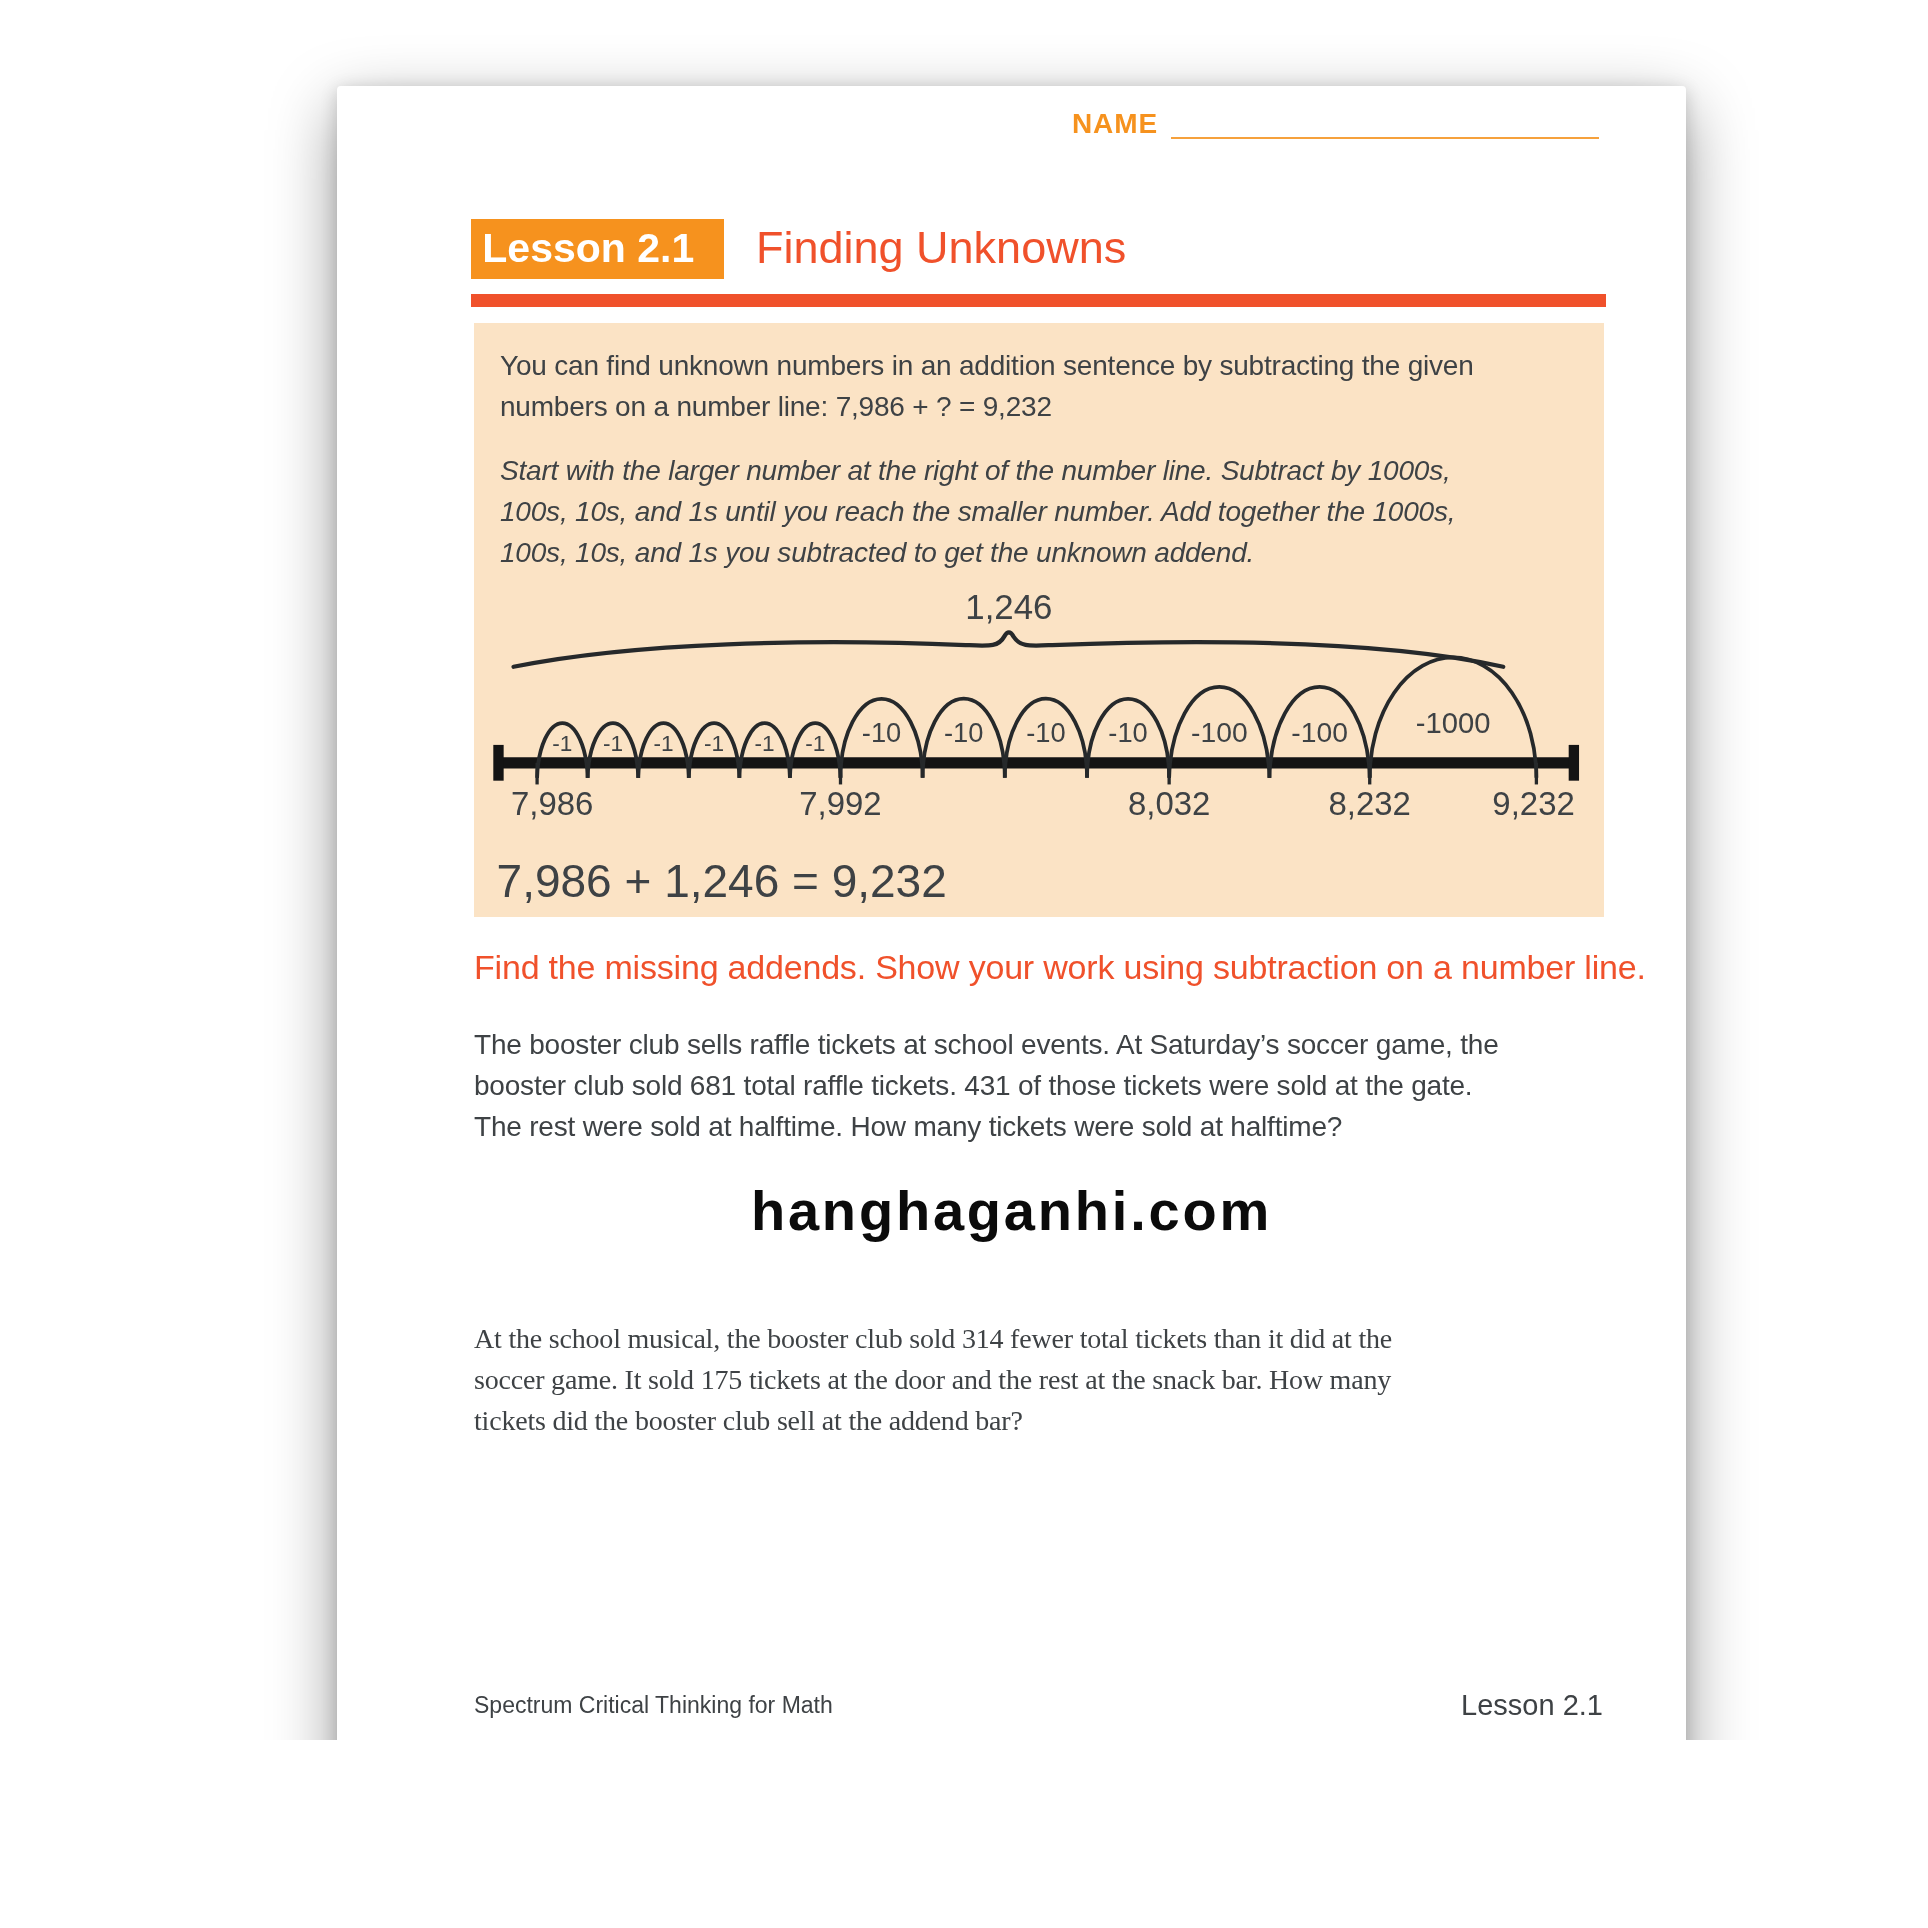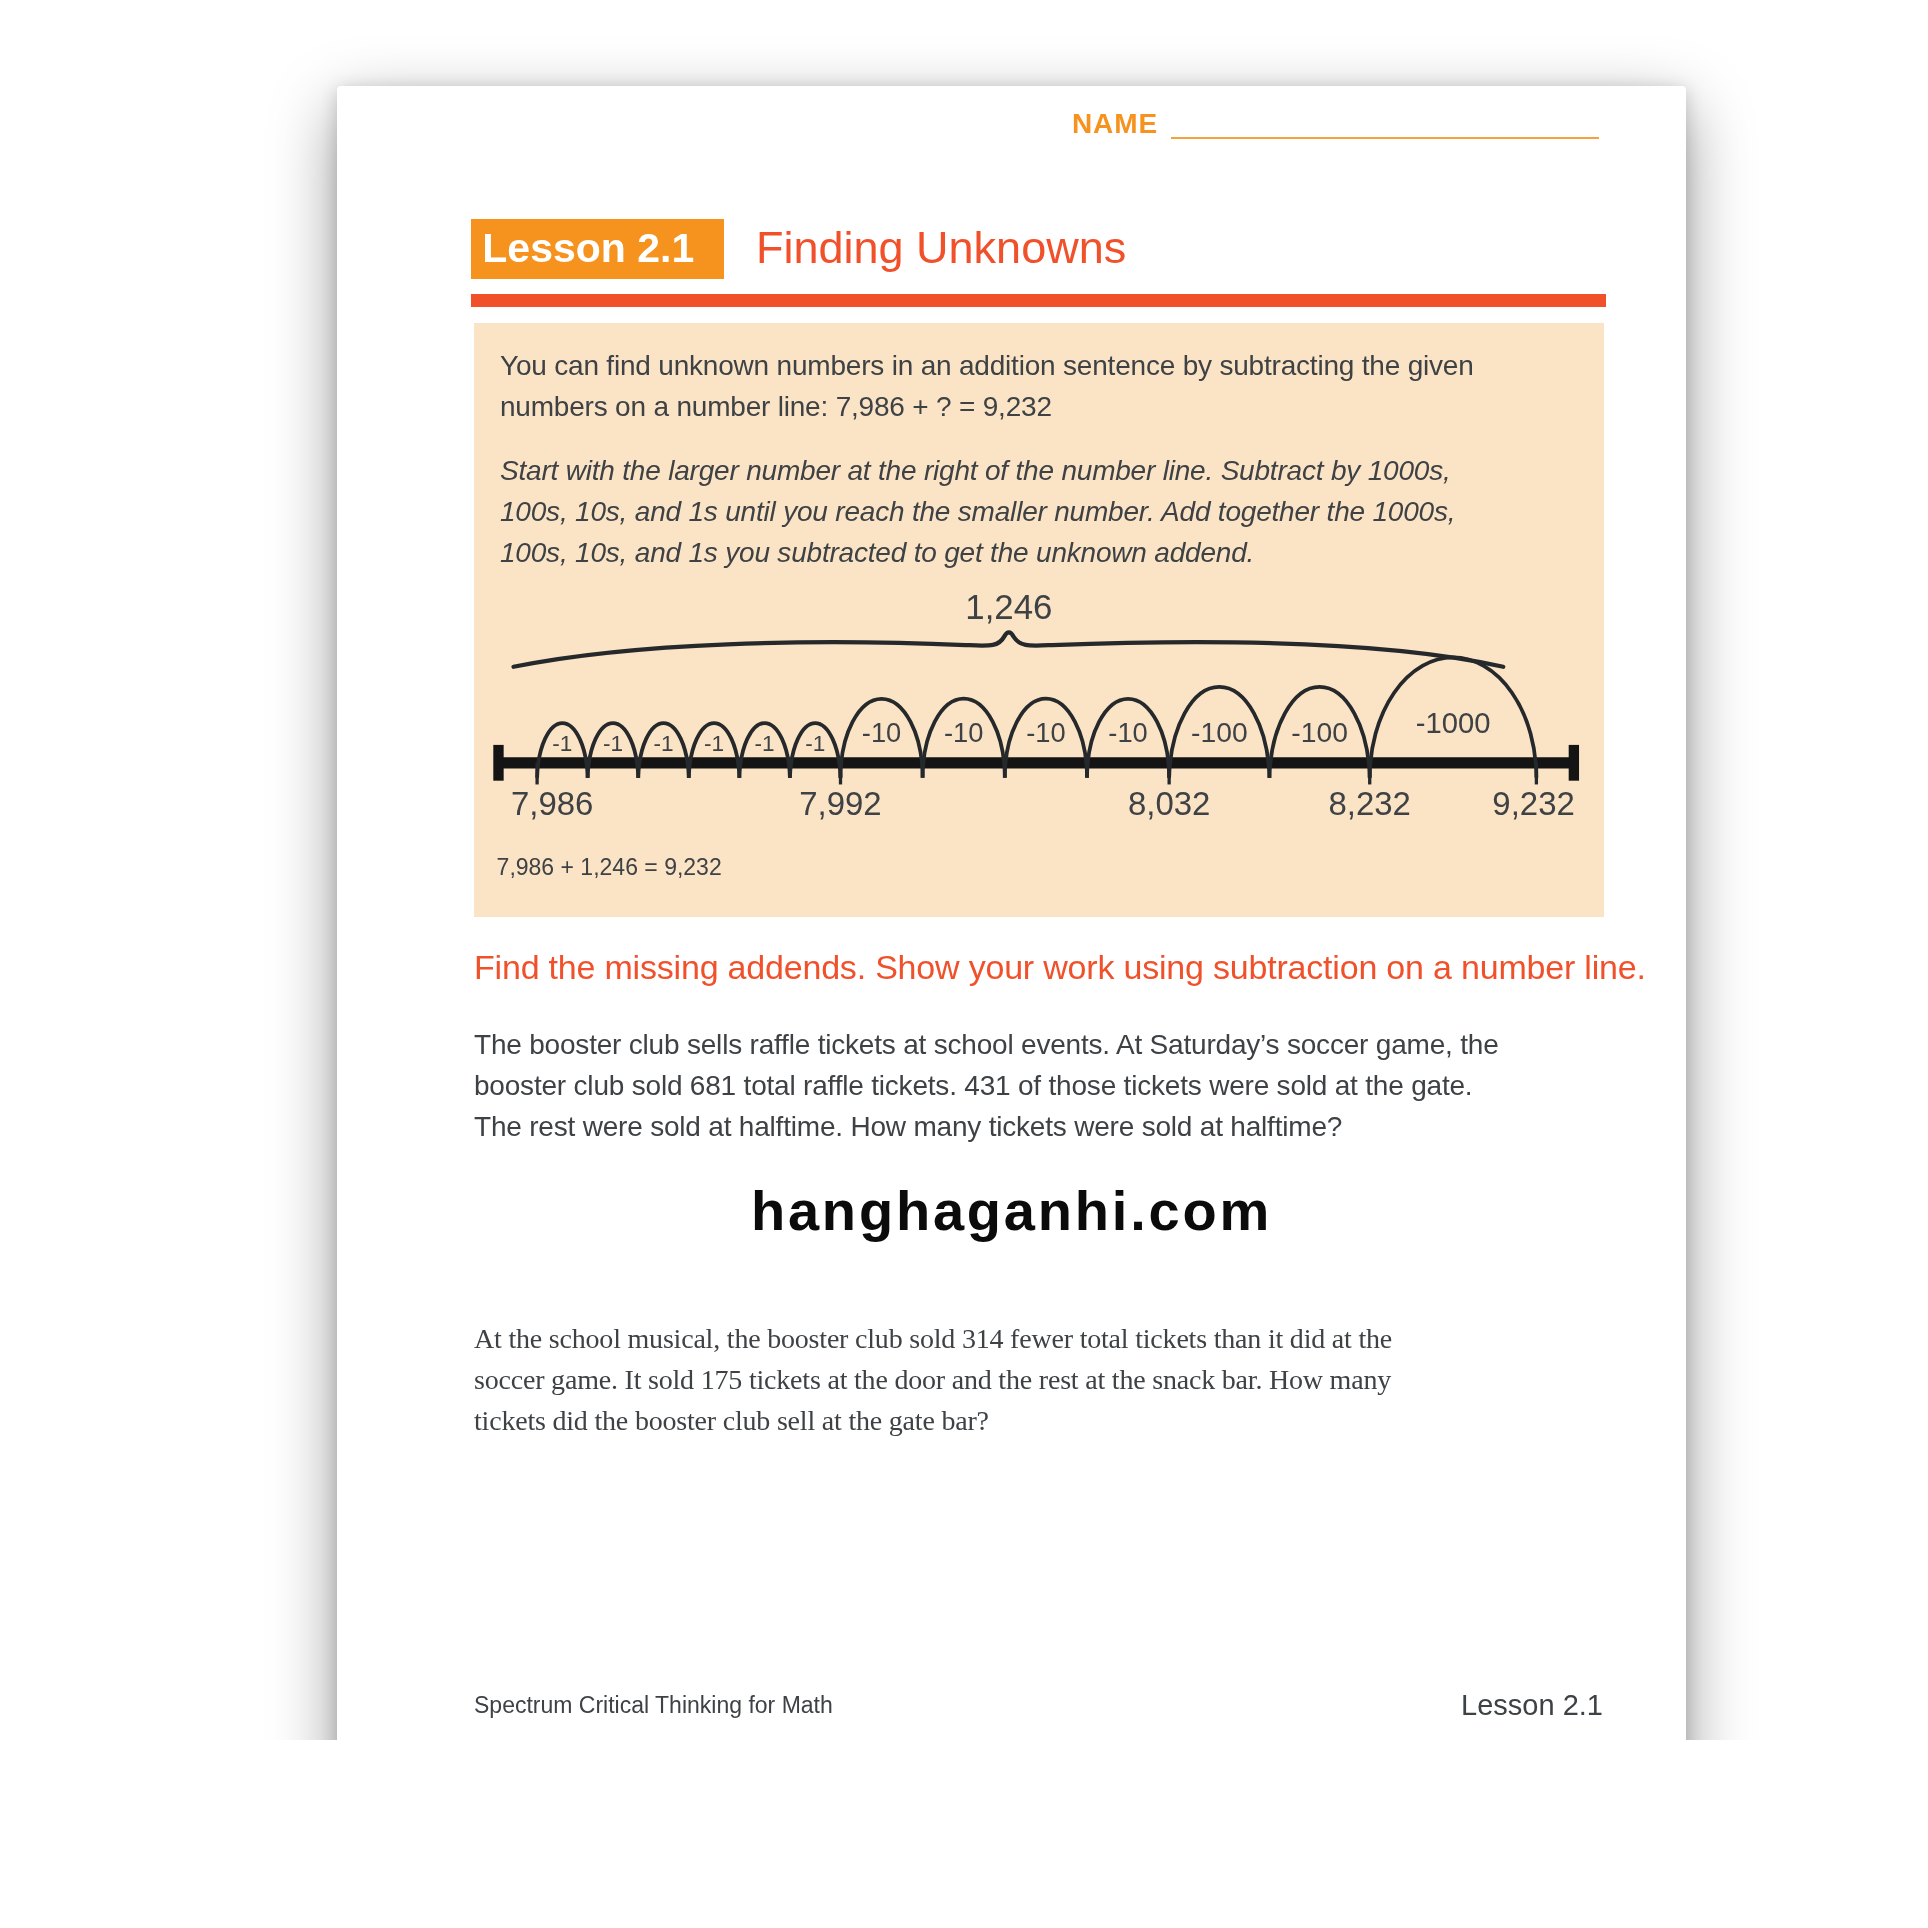--- a/index.html
+++ b/index.html
@@ -24,21 +24,21 @@
     color:#ffffff;font-size:41px;font-weight:700;line-height:58px;padding-left:11.3px;
     box-sizing:border-box;letter-spacing:0px;
   }
   .lesson-title{left:419px;top:134px;font-size:45px;color:#F0512B;line-height:56px;}
   .header-rule{left:134px;top:208px;width:1135px;height:13px;background:#F0512B;}
   
   .info-box{left:137px;top:237px;width:1130px;height:594px;background:#FBE3C5;}
   .doc-line{white-space:nowrap;font-size:28px;line-height:41px;color:#3E4245;letter-spacing:-0.2px;}
   .info-para1{left:26px;top:21.7px;}
   .info-para2{left:26px;top:127px;font-style:italic;}
-  .equation{left:22.6px;top:531px;font-size:23px;color:#3E4245;white-space:nowrap;}
+  .equation{left:22.6px;top:531px;font-size:46px;color:#3E4245;white-space:nowrap;}
   .nl-svg{left:0;top:256px;}
   svg text{font-family:"Liberation Sans",sans-serif;}
   
   .instruction{left:137px;top:862px;font-size:34px;color:#F0512B;white-space:nowrap;letter-spacing:-0.2px;}
   .problem-1{left:137px;top:938px;}
   .problem-2{left:137px;top:1232px;font-family:Liberation Serif, serif;}
   .watermark{left:0;top:1092px;width:1349px;text-align:center;
     font-size:56px;font-weight:700;color:#0b0b0b;letter-spacing:2.8px;}
   
   .footer-left{left:137px;top:1596px;font-size:23px;line-height:47px;color:#3E4245;}
@@ -124,21 +124,21 @@
       <div class="doc-line">The booster club sells raffle tickets at school events. At Saturday’s soccer game, the</div>
       <div class="doc-line">booster club sold 681 total raffle tickets. 431 of those tickets were sold at the gate.</div>
       <div class="doc-line">The rest were sold at halftime. How many tickets were sold at halftime?</div>
     </div>
 
     <div class="abs watermark">hanghaganhi.com</div>
 
     <div class="abs problem-2">
       <div class="doc-line">At the school musical, the booster club sold 314 fewer total tickets than it did at the</div>
       <div class="doc-line">soccer game. It sold 175 tickets at the door and the rest at the snack bar. How many</div>
-      <div class="doc-line">tickets did the booster club sell at the gate bar?</div>
+      <div class="doc-line">tickets did the booster club sell at the addend bar?</div>
     </div>
 
     <div class="abs footer-left">
       <div>Spectrum Critical Thinking for Math</div>
       <div class="accent">Grade 3</div>
     </div>
 
     <div class="abs footer-right">
       <div>Lesson 2.1</div>
       <div class="accent">Finding Unknowns</div>

